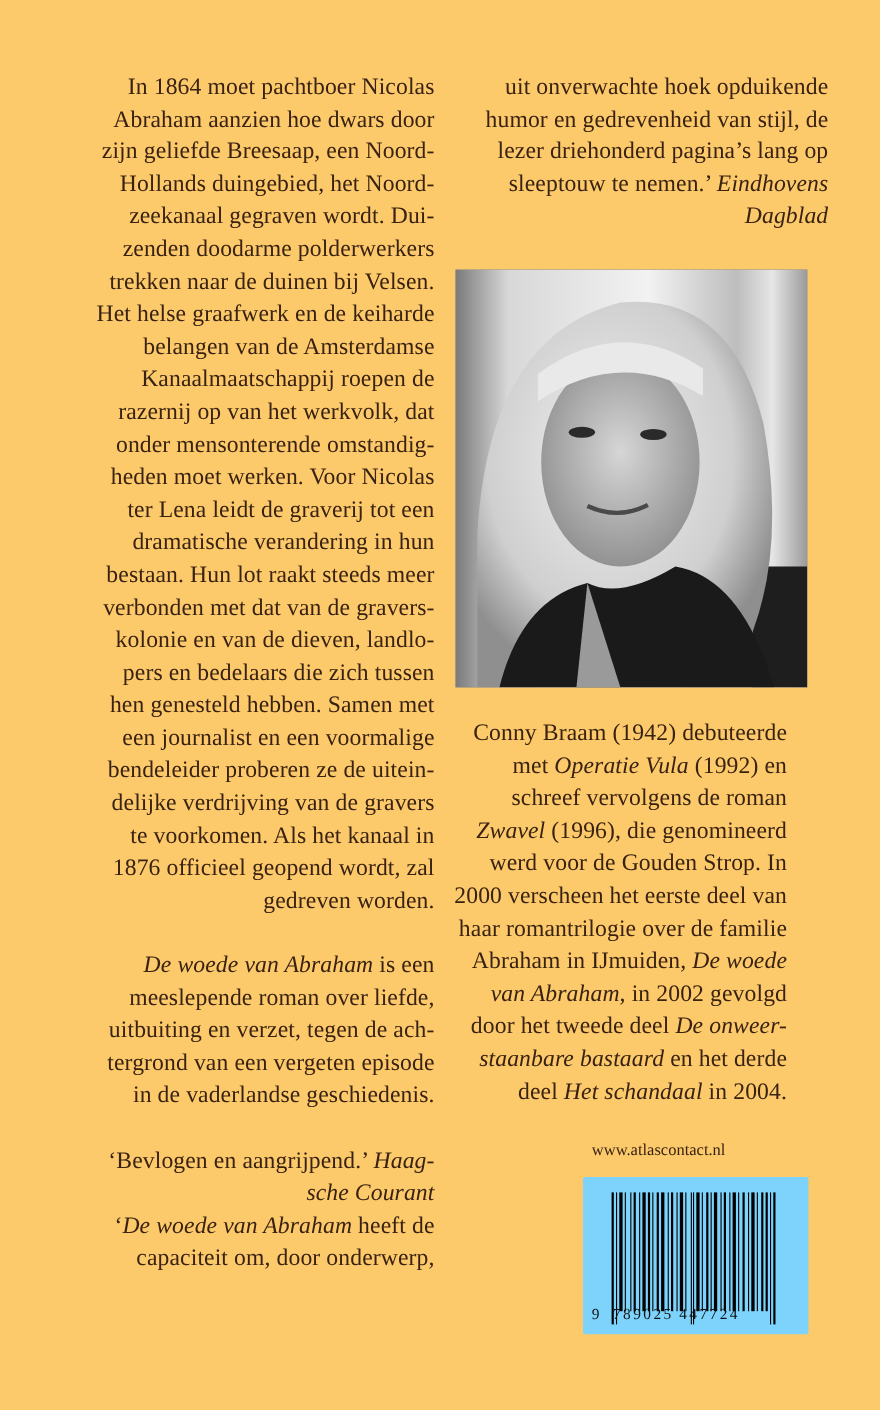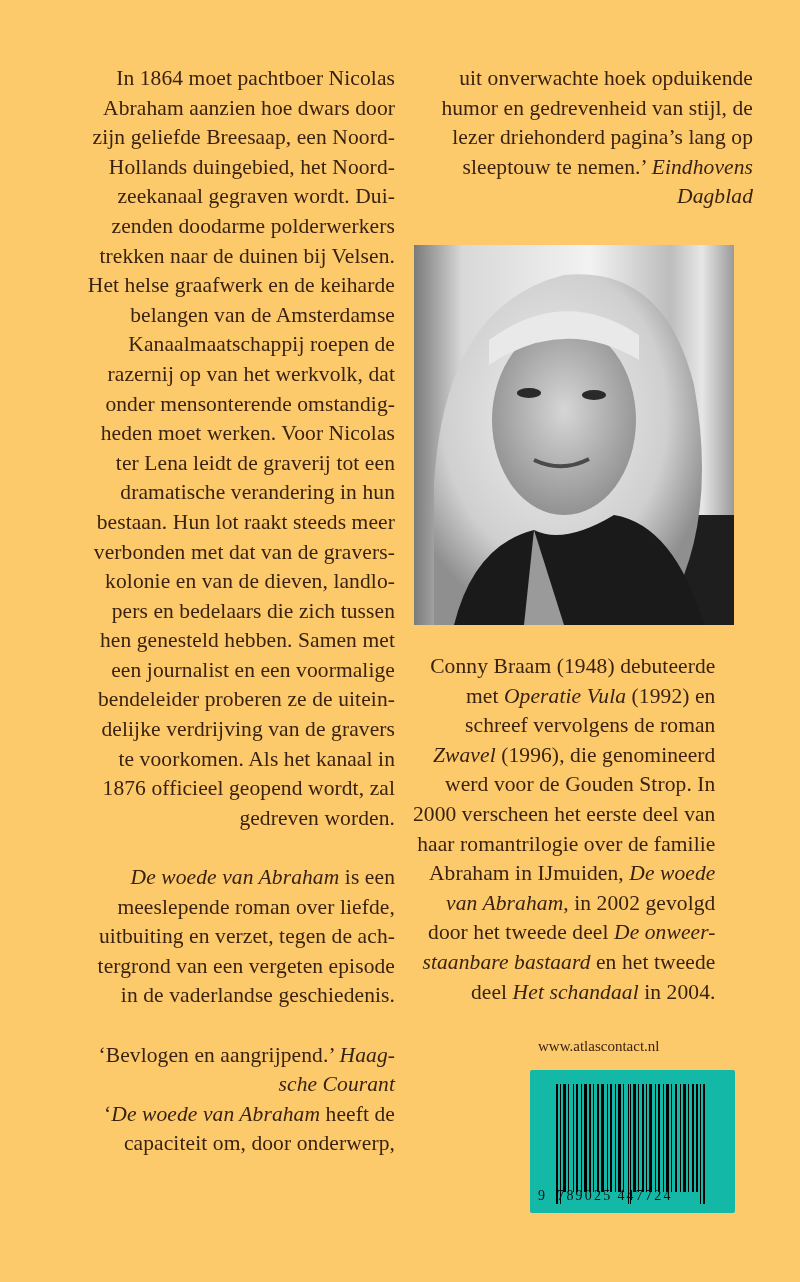--- a/index.html
+++ b/index.html
@@ -29,21 +29,21 @@
     overflow: hidden; background: #888;
   }
   .bio { position: absolute; left: 413px; top: 652px; }
   .url {
     position: absolute; left: 538px; top: 1038px;
     font-family: "Liberation Serif", "DejaVu Serif", serif;
     font-size: 15px; color: #3a2212; text-decoration: none;
   }
   .barcode-box {
     position: absolute; left: 530px; top: 1070px; width: 205px; height: 143px;
-    background: #14b8a6; border-radius: 2px;
+    background: #7dd3fc; border-radius: 2px;
   }
   .barcode-box svg { display: block; }
 </style>
 </head>
 <body>
 
 <div class="col col-left">
   <div>
     <span class="line">In 1864 moet pachtboer Nicolas</span>
     <span class="line">Abraham aanzien hoe dwars door</span>
@@ -132,31 +132,31 @@
     <path d="M75 120 Q150 70 225 115 L225 90 Q150 40 75 95 Z" fill="#e9e9e9"></path>
     <ellipse cx="115" cy="148" rx="12" ry="5" fill="#2a2a2a"></ellipse>
     <ellipse cx="180" cy="150" rx="12" ry="5" fill="#2a2a2a"></ellipse>
     <path d="M120 215 Q148 228 175 214" stroke="#4a4a4a" stroke-width="4" fill="none"></path>
     <path d="M40 380 Q60 300 120 285 Q150 300 200 270 Q260 280 290 380 Z" fill="#1a1a1a"></path>
     <path d="M120 285 L150 380 L110 380 Z" fill="#9a9a9a"></path>
   </svg>
 </div>
 
 <div class="col bio">
-  <span class="line">Conny Braam (1948) debuteerde</span>
+  <span class="line">Conny Braam (1942) debuteerde</span>
   <span class="line"><span>met </span><em>Operatie Vula</em><span> (1992) en</span></span>
   <span class="line">schreef vervolgens de roman</span>
   <span class="line"><em>Zwavel</em><span> (1996), die genomineerd</span></span>
   <span class="line">werd voor de Gouden Strop. In</span>
   <span class="line">2000 verscheen het eerste deel van</span>
   <span class="line">haar romantrilogie over de familie</span>
   <span class="line"><span>Abraham in IJmuiden, </span><em>De woede</em></span>
   <span class="line"><em>van Abraham</em><span>, in 2002 gevolgd</span></span>
   <span class="line"><span>door het tweede deel </span><em>De onweer-</em></span>
-  <span class="line"><em>staanbare bastaard</em><span> en het tweede</span></span>
+  <span class="line"><em>staanbare bastaard</em><span> en het derde</span></span>
   <span class="line"><span>deel </span><em>Het schandaal</em><span> in 2004.</span></span>
 </div>
 
 <a class="url">www.atlascontact.nl</a>
 
 <div class="barcode-box">
   <svg width="205" height="143" viewBox="0 0 205 143">
     <g fill="#000">
       <rect x="26" y="14" width="2" height="120"></rect>
       <rect x="30" y="14" width="1" height="120"></rect>

